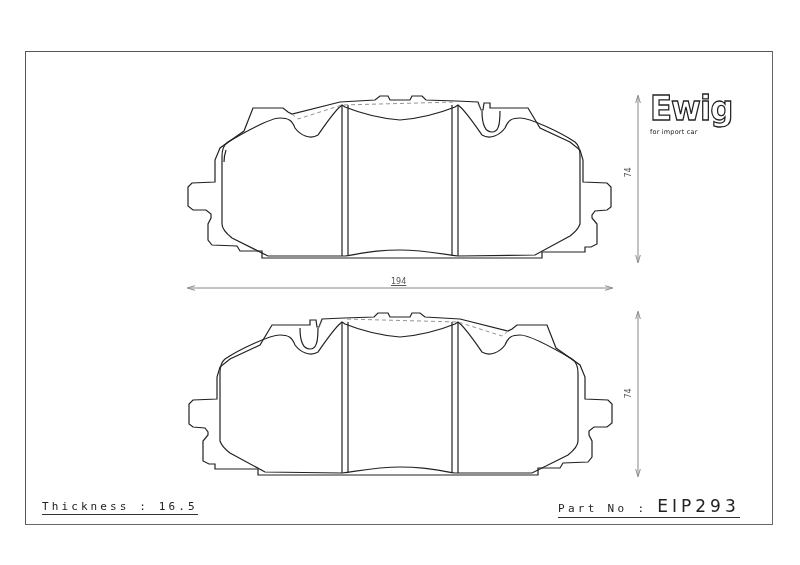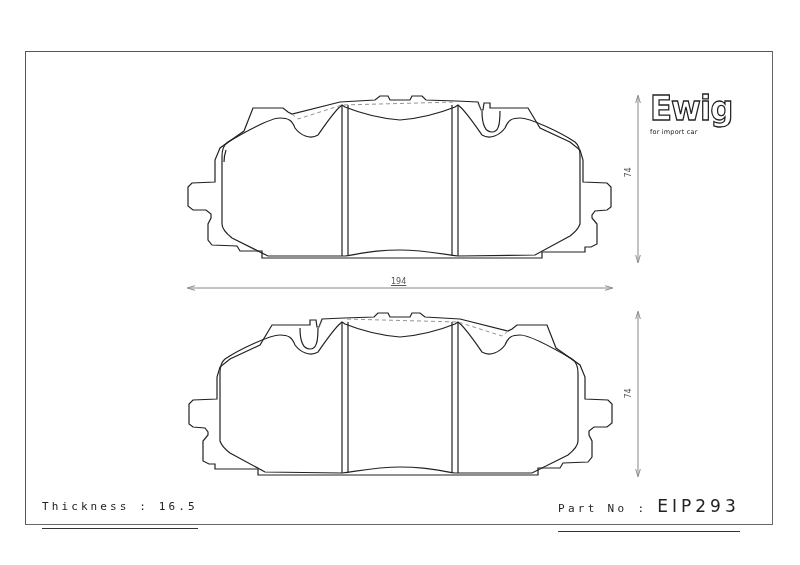--- a/index.html
+++ b/index.html
@@ -4,21 +4,21 @@
 <style>
   html, body { margin: 0; padding: 0; background: #ffffff; }
   body { width: 800px; height: 565px; position: relative; overflow: hidden; font-family: "DejaVu Sans", sans-serif; }
   .frame { position: absolute; left: 25px; top: 51px; width: 748px; height: 474px; border: 1.5px solid #555; border-right-color: #666; border-bottom-color: #666; box-sizing: border-box; }
   svg.drawing { position: absolute; left: 0; top: 0; width: 800px; height: 565px; }
   .logo { position: absolute; left: 648px; top: 96px; width: 80px; height: 40px; }
   .logo-word { position: absolute; left: 2px; top: -8px; font-family: "DejaVu Sans", sans-serif; font-size: 34px; font-weight: bold; color: #fff; -webkit-text-stroke: 1.3px #222; letter-spacing: -1px; line-height: 40px; transform: scaleX(0.95); transform-origin: left top; }
   .logo-sub { position: absolute; left: 2px; top: 32px; font-family: "DejaVu Sans", sans-serif; font-size: 6.5px; font-weight: normal; color: #222; letter-spacing: 0.2px; white-space: nowrap; }
   .dim-label { position: absolute; font-family: "DejaVu Sans", sans-serif; font-size: 8px; color: #555; }
   .dim-v { transform: rotate(-90deg); transform-origin: center; }
-  .footer-text { position: absolute; font-family: "DejaVu Sans Mono", monospace; color: #222; white-space: pre; border-bottom: 1.3px solid #333; line-height: 1; padding-bottom: 16px; }
+  .footer-text { position: absolute; font-family: "DejaVu Sans Mono", monospace; color: #222; white-space: pre; border-bottom: 1.3px solid #333; line-height: 1; padding-bottom: 2px; }
   .thickness { left: 42px; top: 501px; font-size: 11px; letter-spacing: 3.1px; }
   .partno { left: 558px; top: 498px; font-size: 11px; letter-spacing: 3.3px; }
   .partno .val { font-size: 17px; letter-spacing: 4px; font-family: "DejaVu Sans", sans-serif; }
 </style>
 </head>
 <body>
 
 <div class="frame"></div>
 
 <svg class="drawing" viewBox="0 0 800 565" xmlns="http://www.w3.org/2000/svg">

